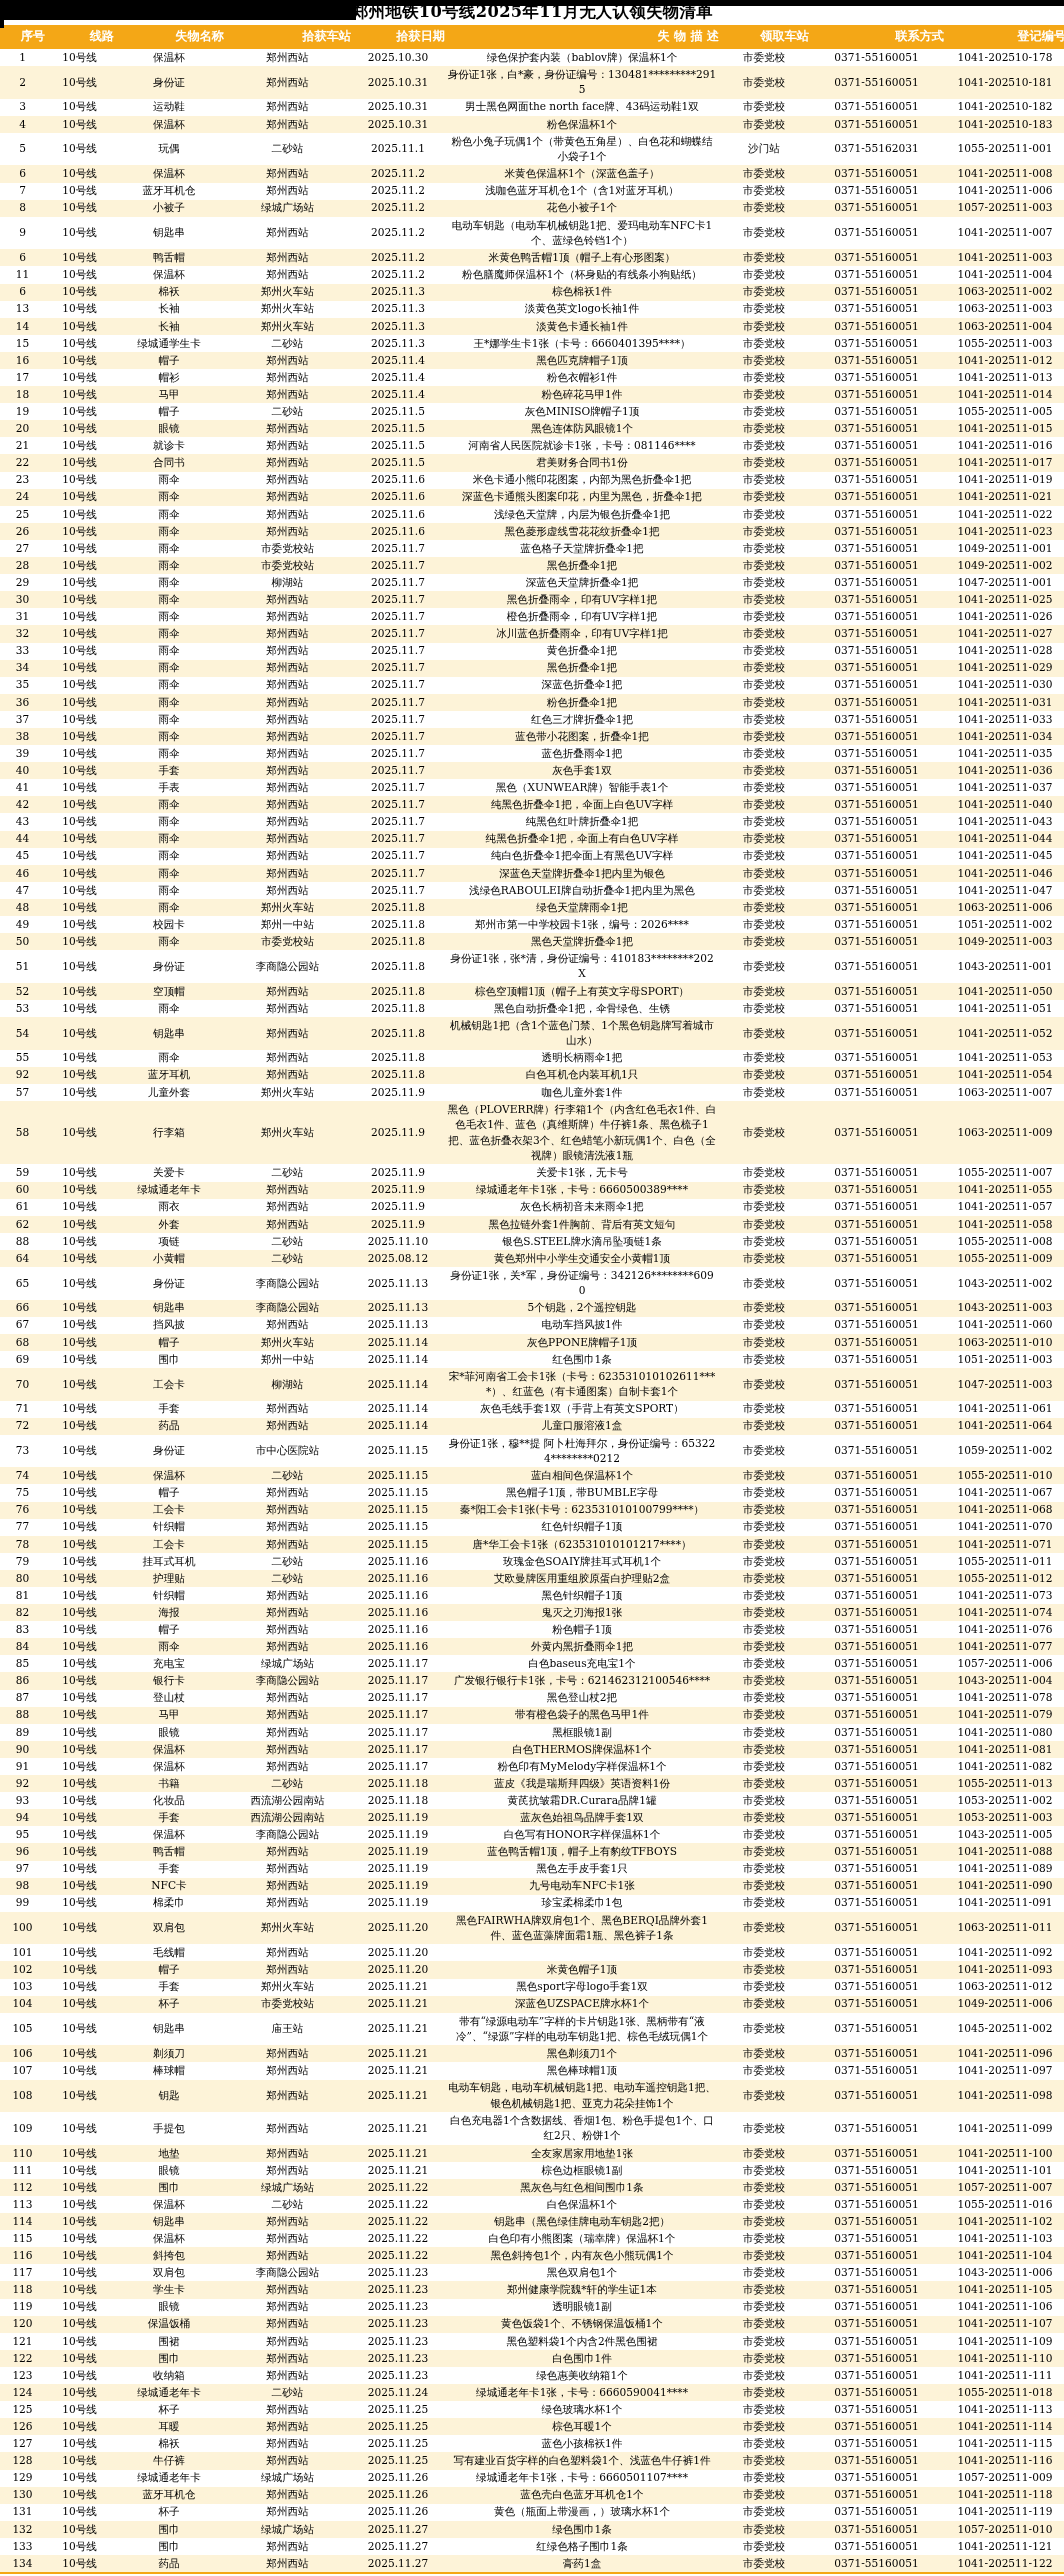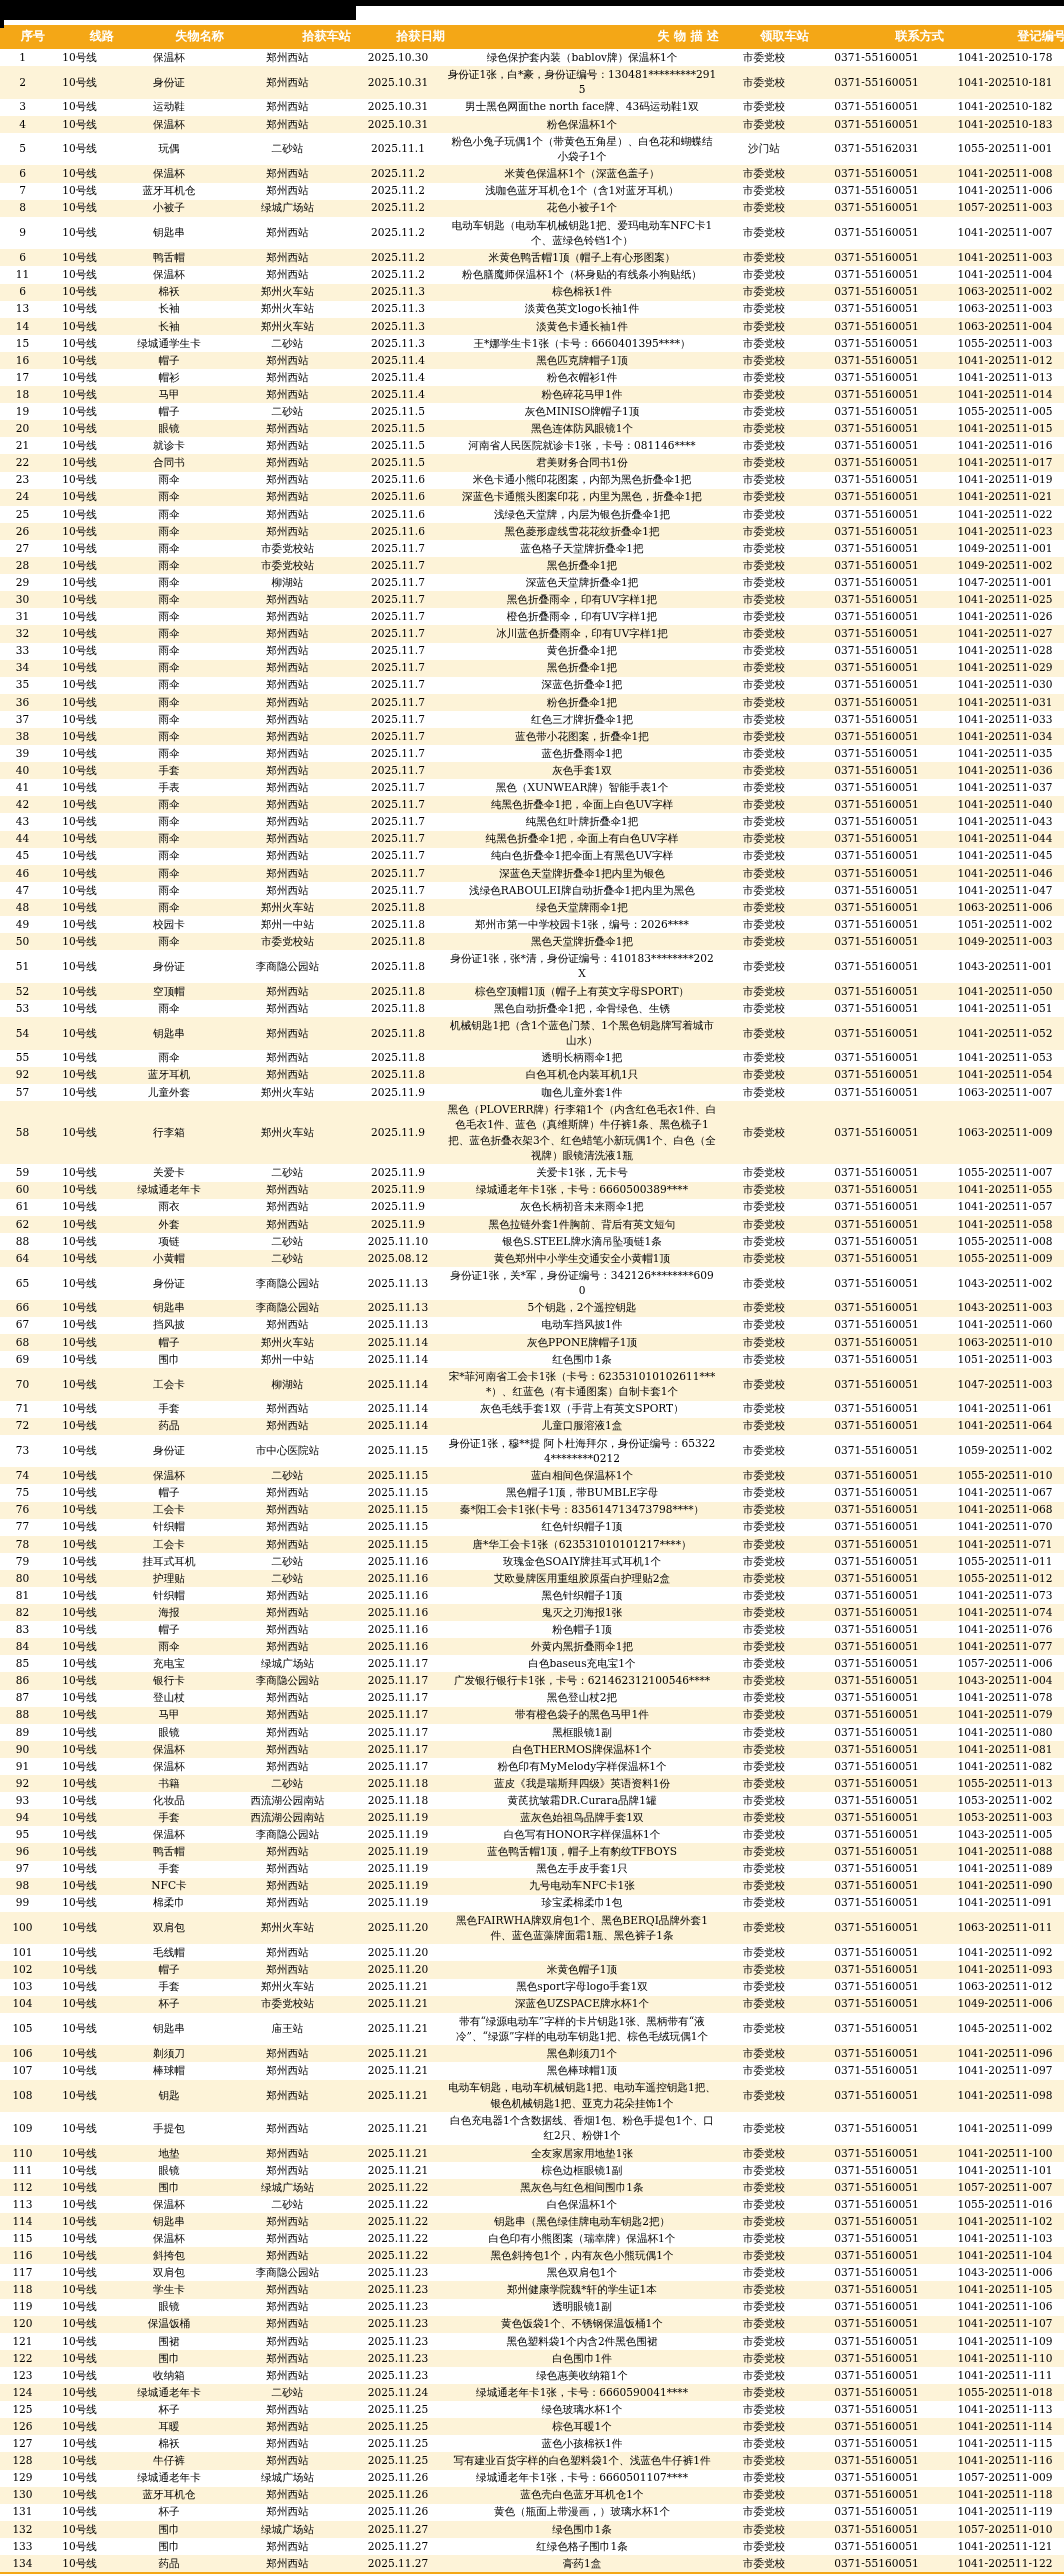--- a/index.html
+++ b/index.html
@@ -20,20 +20,21 @@
   tbody tr:nth-child(even){background:#FDF3D8;}
   tbody td.c-date,tbody td.c-phone,tbody td.c-reg{font-size:10.6px;}
 </style>
 </head>
 <body>
 
 <div class="top-band">
   <div class="black-strip-full"></div>
   <div class="black-strip-left"></div>
   <div class="black-notch"></div>
+  <div class="page-title">郑州地铁10号线2025年11月无人认领失物清单</div>
 </div>
 
 <table>
   <colgroup>
     <col style="width:45px">
       <col style="width:69px">
       <col style="width:110px">
     <col style="width:127px">
       <col style="width:94px">
       <col style="width:274px">
@@ -954,21 +955,21 @@
     <td class="c-phone">0371-55160051</td>
     <td class="c-reg">1041-202511-067</td>
   </tr>
 
   <tr>
     <td class="c-no">76</td>
     <td class="c-line">10号线</td>
     <td class="c-name">工会卡</td>
     <td class="c-station">郑州西站</td>
     <td class="c-date">2025.11.15</td>
-    <td class="c-desc">秦*阳工会卡1张(卡号：835614713473798****）</td>
+    <td class="c-desc">秦*阳工会卡1张(卡号：623531010100799****）</td>
     <td class="c-claim">市委党校</td>
     <td class="c-phone">0371-55160051</td>
     <td class="c-reg">1041-202511-068</td>
   </tr>
 
   <tr>
     <td class="c-no">77</td>
     <td class="c-line">10号线</td>
     <td class="c-name">针织帽</td>
     <td class="c-station">郑州西站</td>

